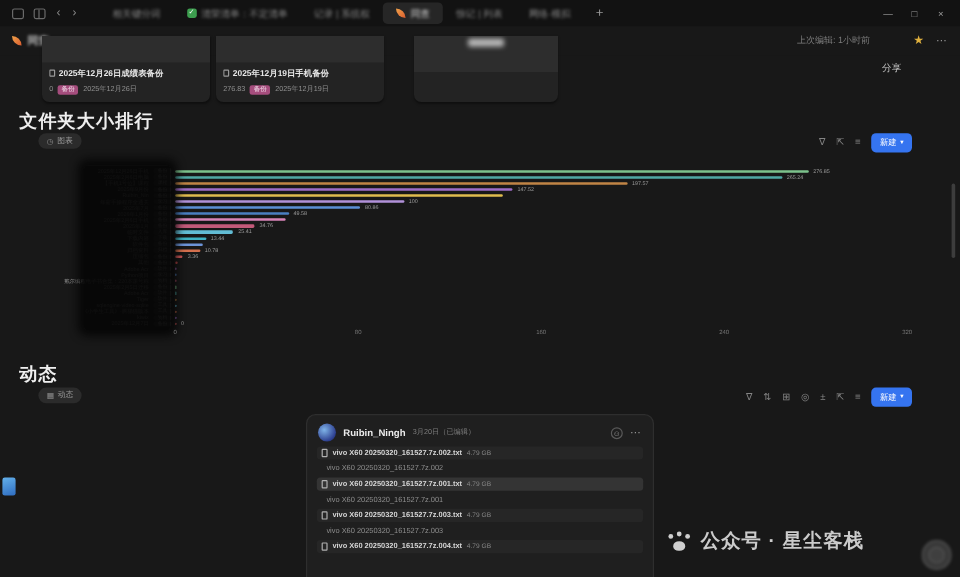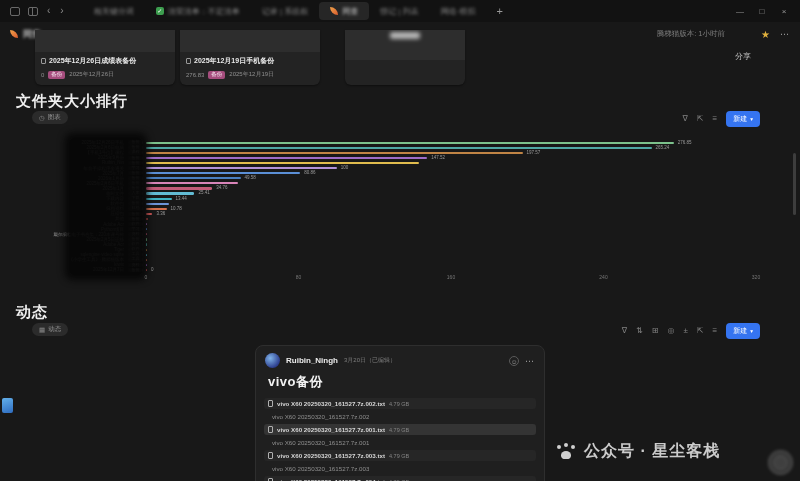--- a/index.html
+++ b/index.html
@@ -134,21 +134,21 @@
       <span class="win-btn">□</span>
       <span class="win-btn">×</span>
     </div>
 </div>
 
 <div class="toolbar">
   <span class="feather"></span>
   <span class="page-title censored">同查</span>
   <div class="spacer"></div>
   <div class="tb-right">
-    <span class="last-edited">腾梯猫版本: 1小时前</span>
+    <span class="last-edited">上次编辑: 1小时前</span>
     <span class="share">分享</span>
     <span class="star">★</span>
     <span class="more-dots">⋯</span>
   </div>
 </div>
 
 <div id="cards">
     <div class="card" style="left: 35px; width: 140px;">
       <div class="card-cover"></div>
       <div class="card-body">
@@ -486,21 +486,20 @@
 <div class="feed-card">
   <div class="fc-head">
     <span class="avatar"></span>
     <span class="fc-name">Ruibin_Ningh</span>
     <span class="fc-meta">3月20日（已编辑）</span>
     <span class="fc-headright">
       <span class="react-ic">☺</span>
       <span class="more-dots">⋯</span>
     </span>
   </div>
-  <div class="fc-title">vivo备份</div>
   <div id="feedRows">
       <div class="f-row att">
         <span class="f-doc"></span>
         <span class="f-name">vivo X60 20250320_161527.7z.002.txt</span>
         <span class="f-size">4.79 GB</span>
       </div>
       <div class="f-row plain">
         <span class="f-name">vivo X60 20250320_161527.7z.002</span>
       </div>
       <div class="f-row att hl">

